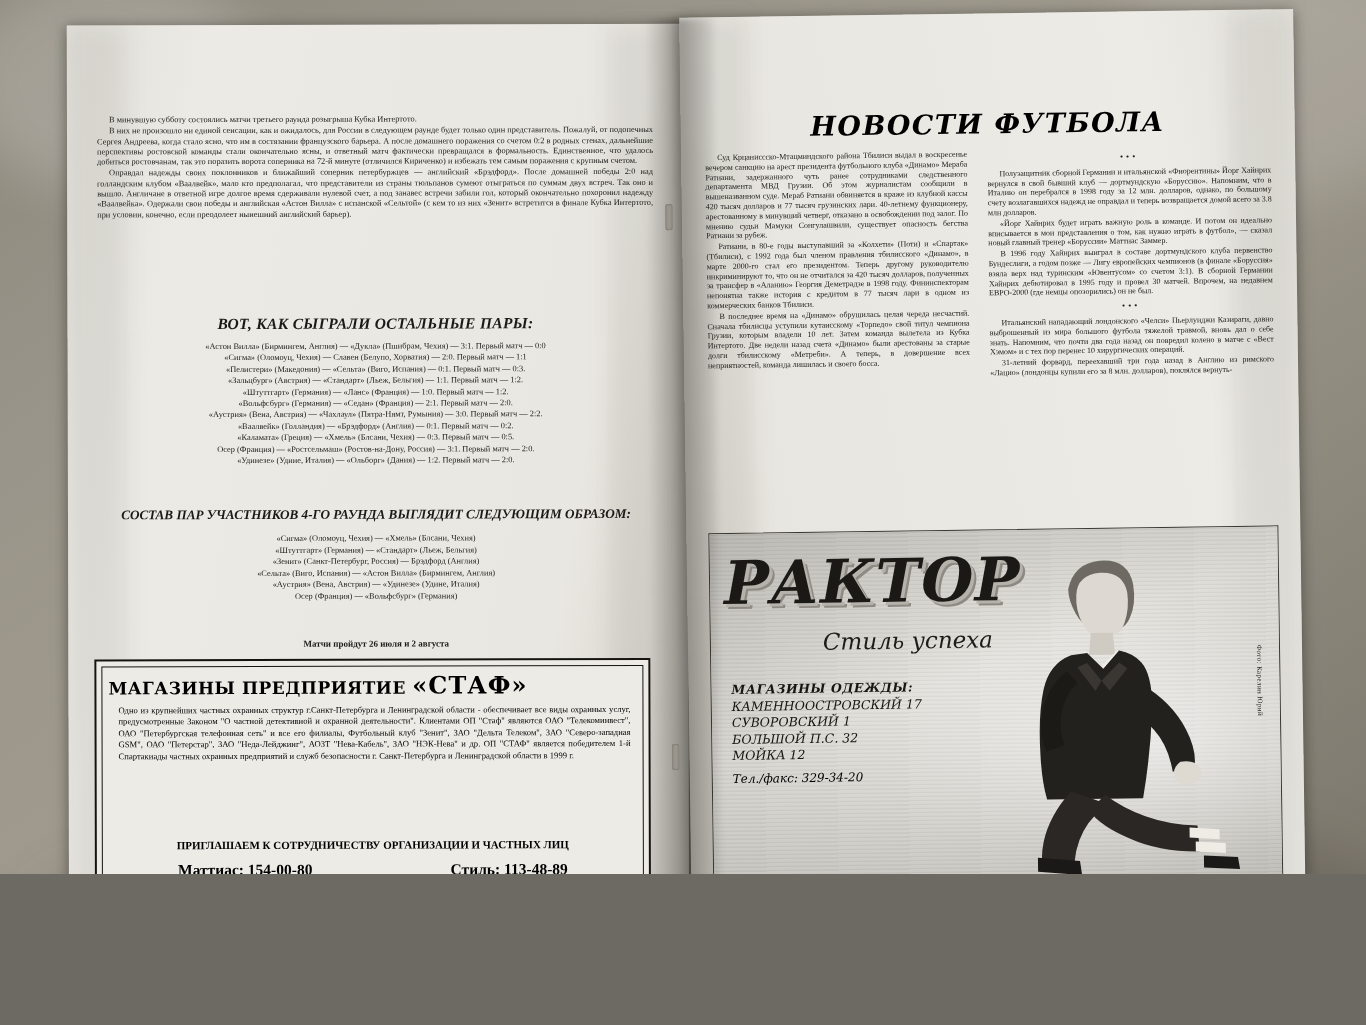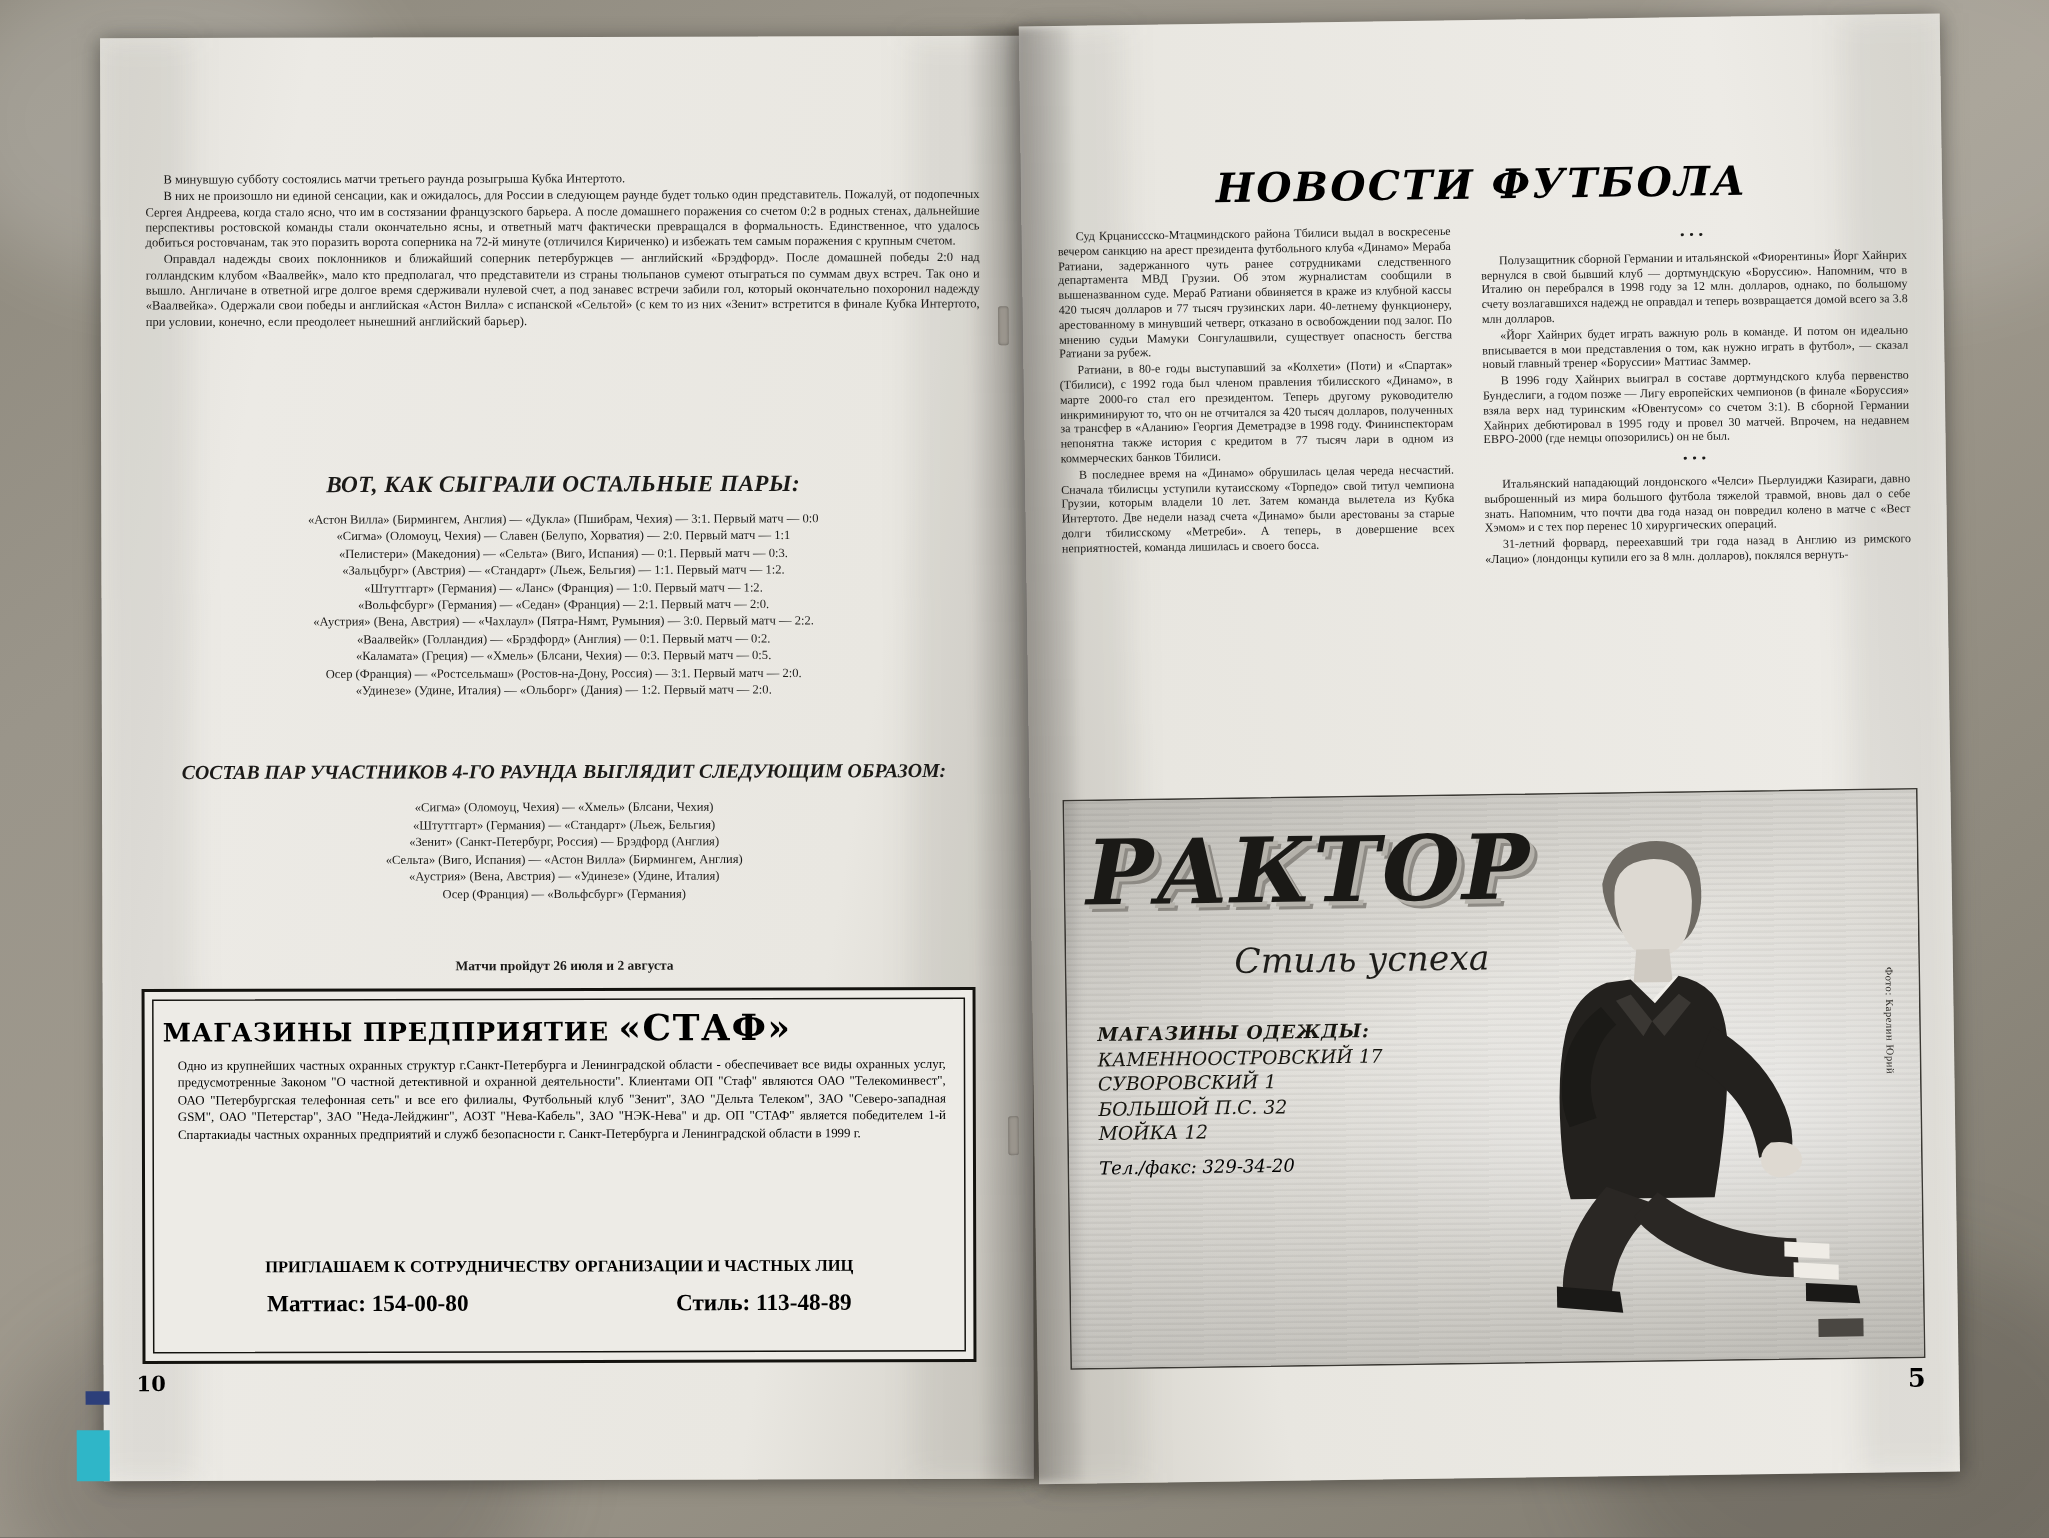--- a/index.html
+++ b/index.html
@@ -9,21 +9,21 @@
   }
   body {
     width: 1366px;
     height: 1025px;
     overflow: hidden;
     font-family: "Liberation Serif", serif;
   }
   #scene {
     position: relative;
     width: 1366px;
-    height: 1025px;
+    height: 874px;
     background: linear-gradient(145deg, #8d887c 0%, #9a958a 25%, #a09a8e 50%, #8f8a7e 75%, #7e796e 100%);
     overflow: hidden;
   }
   
   .desk-blotch {
     position: absolute;
     border-radius: 50%;
     filter: blur(26px);
     pointer-events: none;
   }

